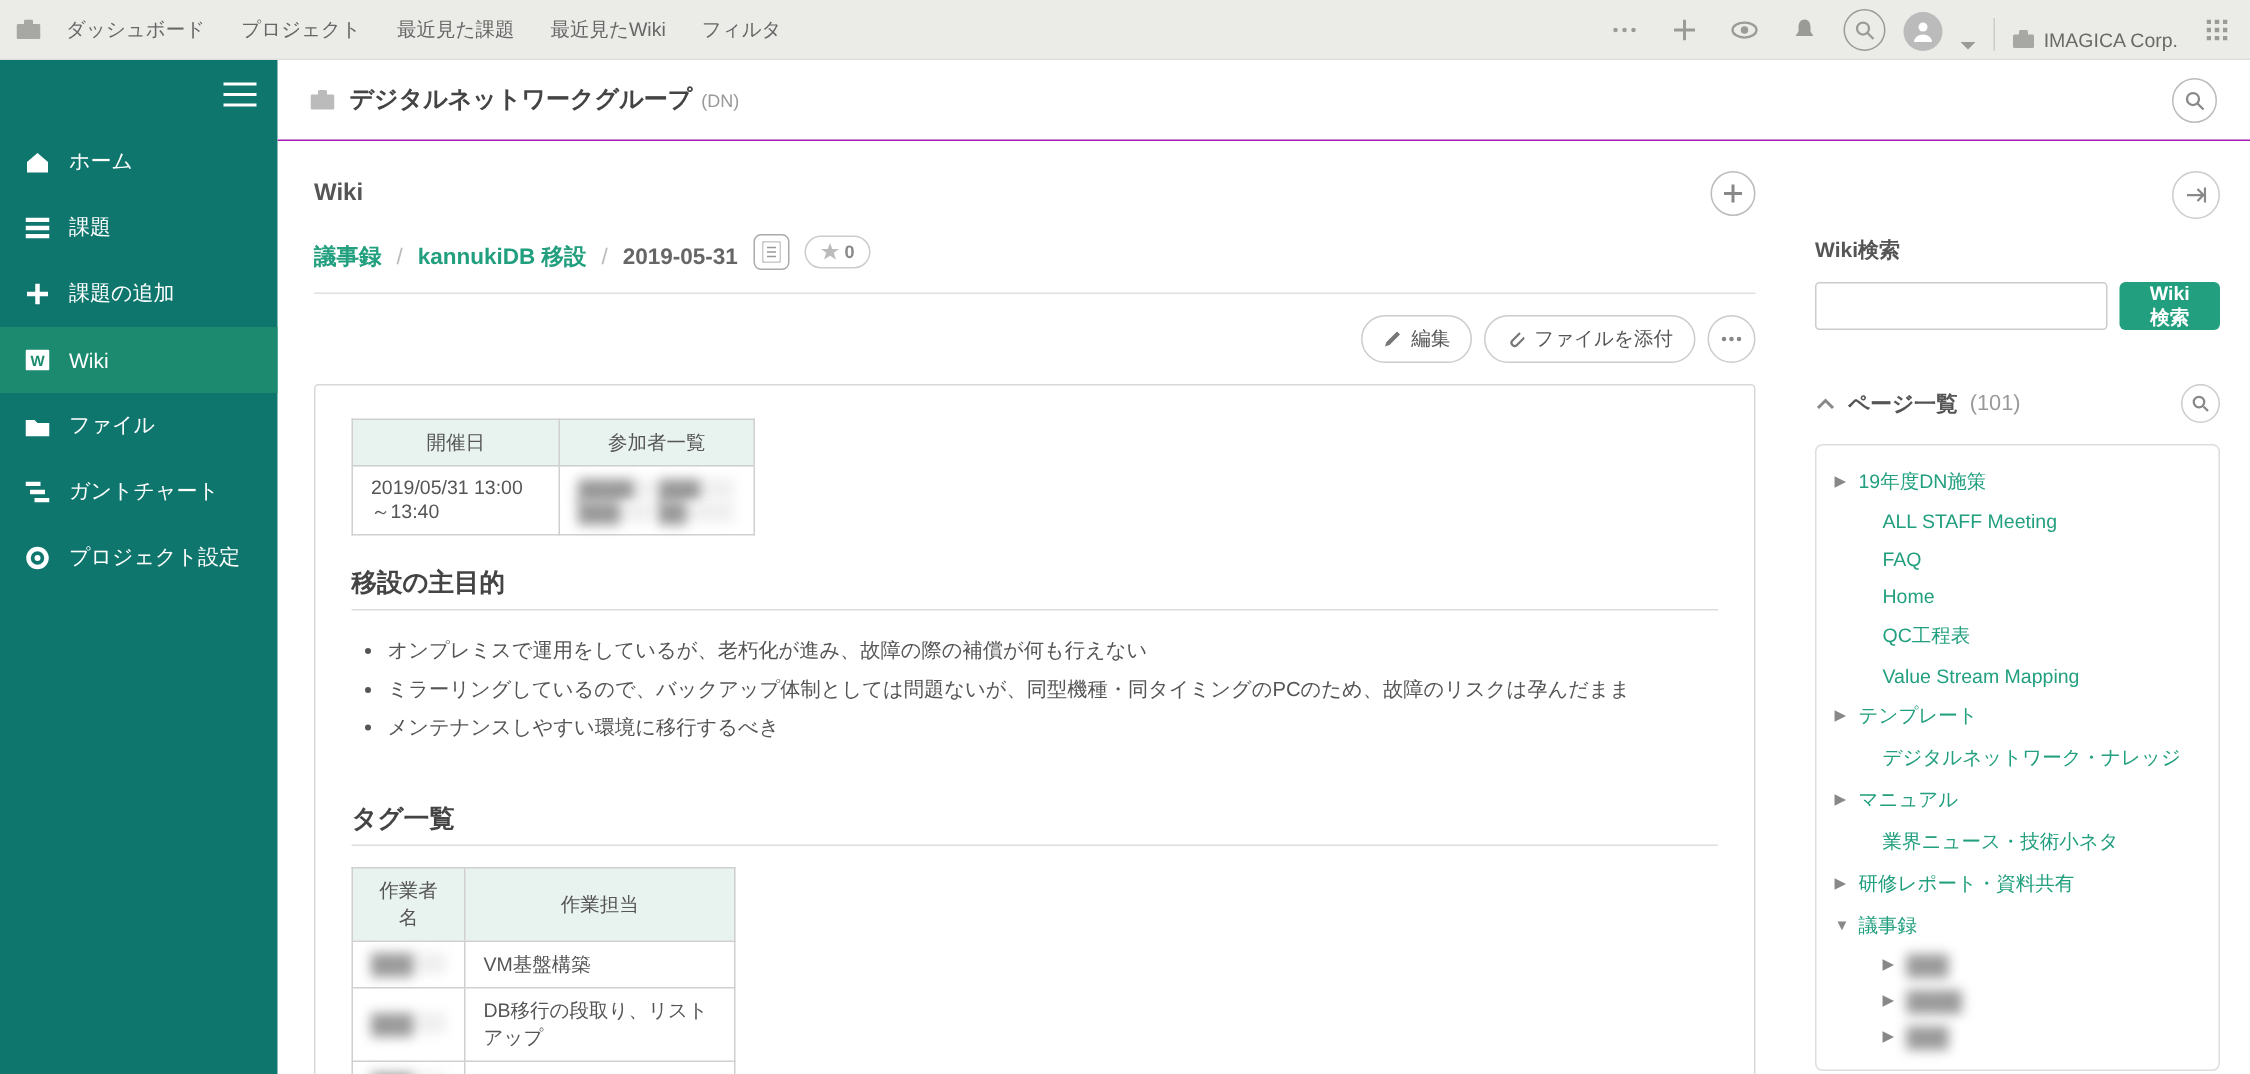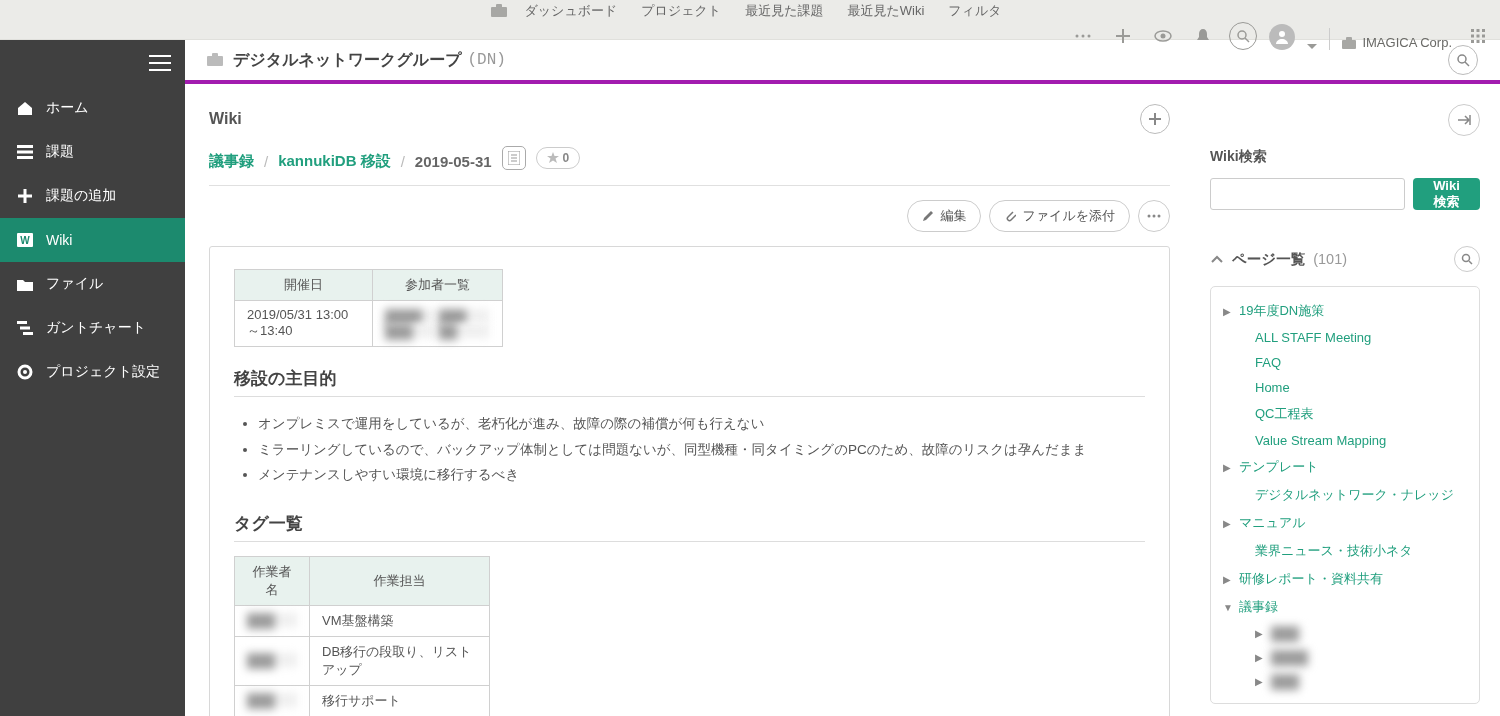--- a/index.html
+++ b/index.html
@@ -1,48 +1,48 @@
 <!DOCTYPE html>
 <html><head>
 <meta charset="utf-8">
 <style>
 * { box-sizing: border-box; margin: 0; padding: 0; }
 body { font-family: -apple-system, "Hiragino Sans", "Hiragino Kaku Gothic ProN", Meiryo, sans-serif; font-size: 13px; color: #333; background: #fff; width: 1500px; height: 716px; overflow: hidden; }
 a { text-decoration: none; }
 
 
-.topbar { height: 40px; background: #ebebe8; display: flex; align-items: center; padding: 0 8px; border-bottom: 1px solid #e0e0dc; flex-direction: column; }
+.topbar { height: 40px; background: #ebebe8; display: flex; align-items: center; padding: 0 8px; border-bottom: 1px solid #e0e0dc; }
 .topbar-left { display: flex; align-items: center; gap: 4px; }
 .topbar-icon { width: 22px; height: 22px; display: flex; align-items: center; justify-content: center; color: #8a8a87; }
 .topbar-link { padding: 0 10px; color: #666; font-size: 13px; cursor: pointer; }
 .topbar-right { margin-left: auto; display: flex; align-items: flex-end; gap: 12px; }
 .topbar-right .icon-btn { width: 28px; height: 28px; display: flex; align-items: center; justify-content: center; color: #9a9a97; cursor: pointer; }
 .topbar-right .icon-btn.circled { border: 1.5px solid #9a9a97; border-radius: 50%; }
 .avatar { width: 26px; height: 26px; border-radius: 50%; background: #bbb; display: flex; align-items: center; justify-content: center; color: #fff; }
 .divider-v { width: 1px; height: 22px; background: #ccc; }
 .org { color: #6a6a67; font-size: 13px; display: flex; align-items: center; gap: 6px; }
 
 
 .layout { display: flex; height: calc(716px - 40px); }
 
 
-.sidebar { width: 185px; background: #404040; color: #fff; flex-shrink: 0; }
+.sidebar { width: 185px; background: #0f766e; color: #fff; flex-shrink: 0; }
 .sidebar-top { height: 46px; display: flex; align-items: center; justify-content: flex-end; padding: 0 14px; }
 .hamburger { width: 22px; height: 16px; display: flex; flex-direction: column; justify-content: space-between; cursor: pointer; }
 .hamburger span { height: 2px; background: #fff; }
 .side-item { display: flex; align-items: center; gap: 12px; padding: 13px 16px; color: #fff; font-size: 14px; cursor: pointer; }
 .side-item.active { background: #1c8a6e; }
 .side-icon { width: 18px; height: 18px; display: flex; align-items: center; justify-content: center; flex-shrink: 0; }
 
 
 .main { flex: 1; overflow: hidden; display: flex; flex-direction: column; }
-.proj-header { height: 44px; display: flex; align-items: center; padding: 0 22px; border-bottom: 4px solid #a21caf; }
+.proj-header { height: 54px; display: flex; align-items: center; padding: 0 22px; border-bottom: 1px solid #a21caf; }
 .proj-header .briefcase { color: #bbb; margin-right: 10px; }
 .proj-title { font-size: 16px; font-weight: bold; color: #444; }
-.proj-code { font-size: 16px; color: #999; margin-left: 6px; font-family: Liberation Mono, monospace; }
+.proj-code { font-size: 12px; color: #999; margin-left: 6px; }
 .circle-btn { margin-left: auto; width: 30px; height: 30px; border: 1.5px solid #bbb; border-radius: 50%; display: flex; align-items: center; justify-content: center; color: #888; cursor: pointer; }
 
 
 .content-row { display: flex; flex: 1; overflow: hidden; }
 .content-main { flex: 1; padding: 20px 30px 0 24px; overflow-y: auto; }
 .content-side { width: 300px; padding: 20px 20px 0 10px; overflow-y: auto; }
 
 
 .wiki-head { display: flex; align-items: center; margin-bottom: 10px; }
 .wiki-title { font-size: 16px; font-weight: bold; color: #555; }
@@ -60,21 +60,21 @@
 .circle-sm { width: 32px; height: 32px; border: 1.5px solid #ccc; border-radius: 50%; display: flex; align-items: center; justify-content: center; color: #888; cursor: pointer; }
 
 
 .wiki-card { border: 1px solid #d8d8d8; border-radius: 3px; padding: 22px 24px; }
 .info-table, .role-table { border-collapse: collapse; margin-bottom: 20px; }
 .info-table th, .info-table td, .role-table th, .role-table td { border: 1px solid #d0d0d0; padding: 6px 12px; font-size: 13px; text-align: left; }
 .info-table th, .role-table th { background: #e8f2ee; font-weight: normal; text-align: center; color: #555; }
 .info-table td, .role-table td { color: #555; }
 .blurred { filter: blur(4px); color: #999; background: #efefef; display: inline-block; min-width: 50px; height: 14px; }
 .section-h { font-size: 17px; font-weight: bold; color: #444; border-bottom: 1px solid #ddd; padding-bottom: 6px; margin: 10px 0 14px; }
-.bullet-list { list-style: disc; padding-left: 24px; margin-bottom: 24px; }
+.bullet-list { list-style: disc; padding-left: 24px; margin-bottom: 36px; }
 .bullet-list li { font-size: 13.5px; color: #555; line-height: 1.9; }
 
 
 .side-top { display: flex; align-items: center; margin-bottom: 12px; }
 .side-top .circle-sm { margin-left: auto; }
 .wiki-search-title { font-size: 14px; font-weight: bold; color: #555; margin-bottom: 12px; }
 .search-row { display: flex; gap: 8px; margin-bottom: 28px; }
 .search-input { flex: 1; border: 1px solid #ccc; border-radius: 3px; height: 32px; padding: 0 8px; }
 .search-btn { background: #219f7e; color: #fff; border: none; border-radius: 4px; padding: 0 16px; height: 32px; font-size: 13px; font-weight: bold; cursor: pointer; }
 .collapse-head { display: flex; align-items: center; gap: 8px; font-size: 14.5px; font-weight: bold; color: #555; padding: 8px 0; cursor: pointer; }

